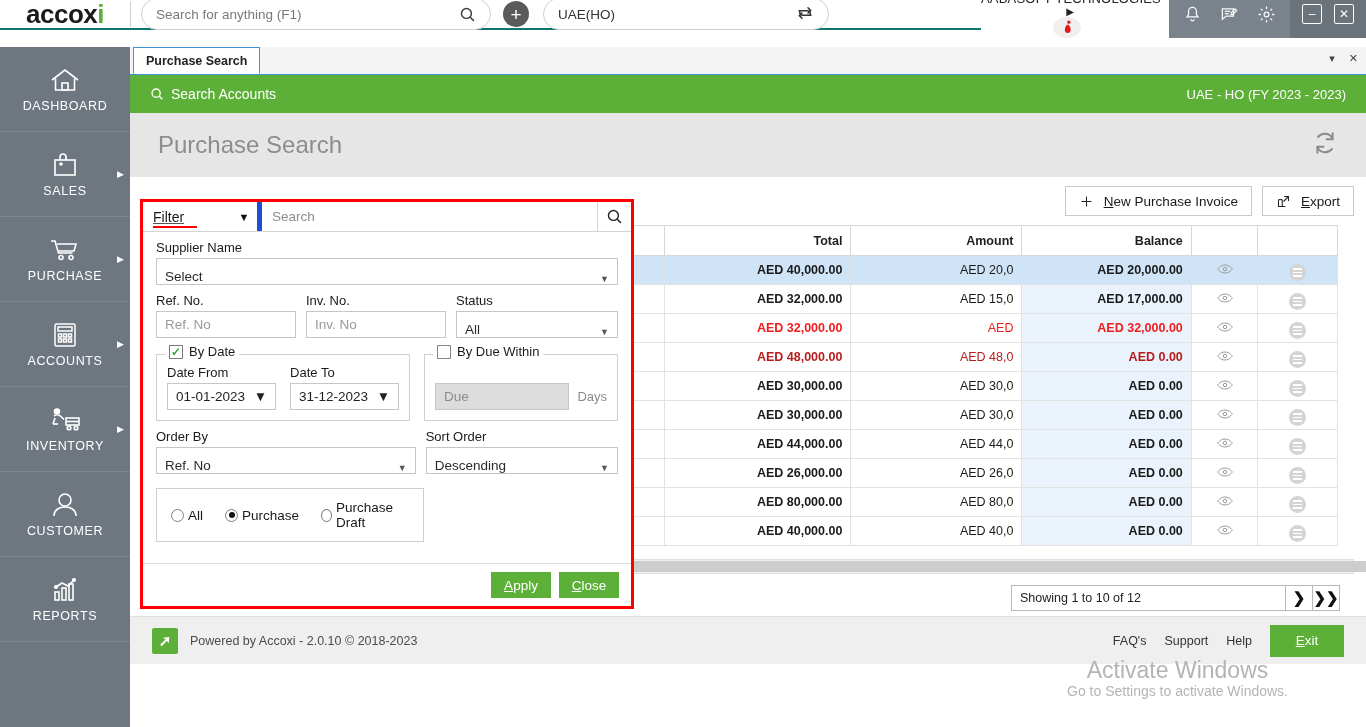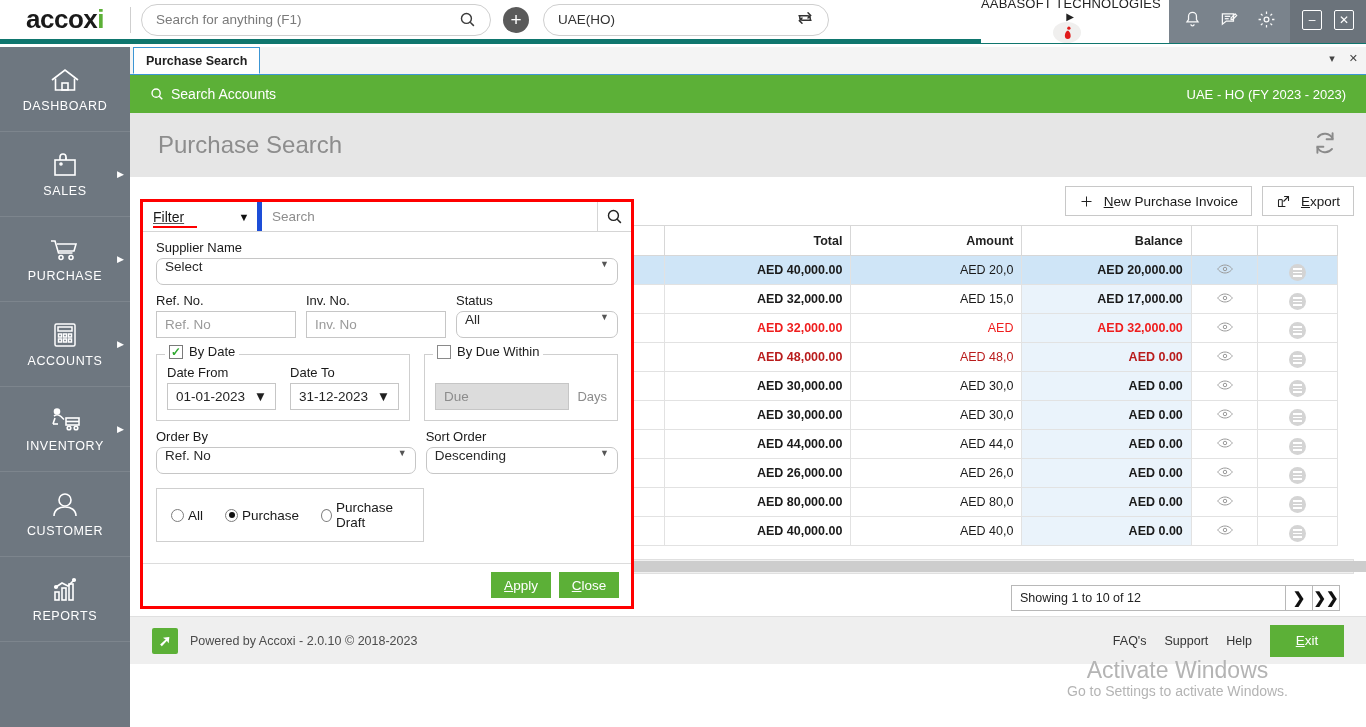--- a/index.html
+++ b/index.html
@@ -6,23 +6,23 @@
   html, body {
     width: 1366px; height: 727px;
     font-family: "Liberation Sans", sans-serif;
     background: #ffffff;
     overflow: hidden;
   }
   #app { position: relative; width: 1366px; height: 727px; }
 
   
   .topbar {
-    position: absolute; left: 0; top: 0; width: 1366px; height: 44px;
+    position: absolute; left: 0; top: 0; width: 1366px; height: 30px;
     background: #ffffff; display: flex; align-items: center;
-    border-bottom: 5px solid #0f766e;
+    border-bottom: 2px solid #0f766e;
   }
   .logo {
     width: 130px; height: 47px; display: flex; align-items: center;
     justify-content: center; font-size: 26px; font-weight: bold;
     letter-spacing: -0.5px; color: #1a1a1a; position: relative;
   }
   .logo .chk { color: #5CB037; }
   .logo-div { width:1px; height:26px; background:#cfcfcf; }
 
   .search-pill {
@@ -240,21 +240,21 @@
     align-items:center; justify-content:center; cursor:pointer;
   }
 
   .fp-body { flex: 1; padding: 8px 13px 0 13px; }
   .fl { font-size: 13px; color: #1a1a1a; margin-bottom: 3px; display:block; }
   .fsel, .finp {
     width: 100%; height: 27px; border: 1px solid #c6c6c6; background: #fff;
     font-size: 13.5px; color: #2a2a2a; padding: 0 8px; outline: none;
     font-family: "Liberation Sans", sans-serif;
   }
-  .fsel { display: flex; align-items:flex-start; justify-content: space-between; cursor:pointer;border-radius:7px; }
+  .fsel { display: flex; align-items:flex-end; justify-content: space-between; cursor:pointer; }
   .fsel .dc { font-size:9px; color:#555; }
   .finp::placeholder { color: #9a9a9a; }
   .row3 { display: flex; gap: 10px; margin-top: 8px; }
   .c1 { width: 140px; } .c2 { width: 140px; } .c3 { flex:1; }
 
   .group {
     border: 1px solid #cfcfcf; margin-top: 16px; padding: 10px 10px 10px 10px;
     position: relative;
   }
   .group-title {

